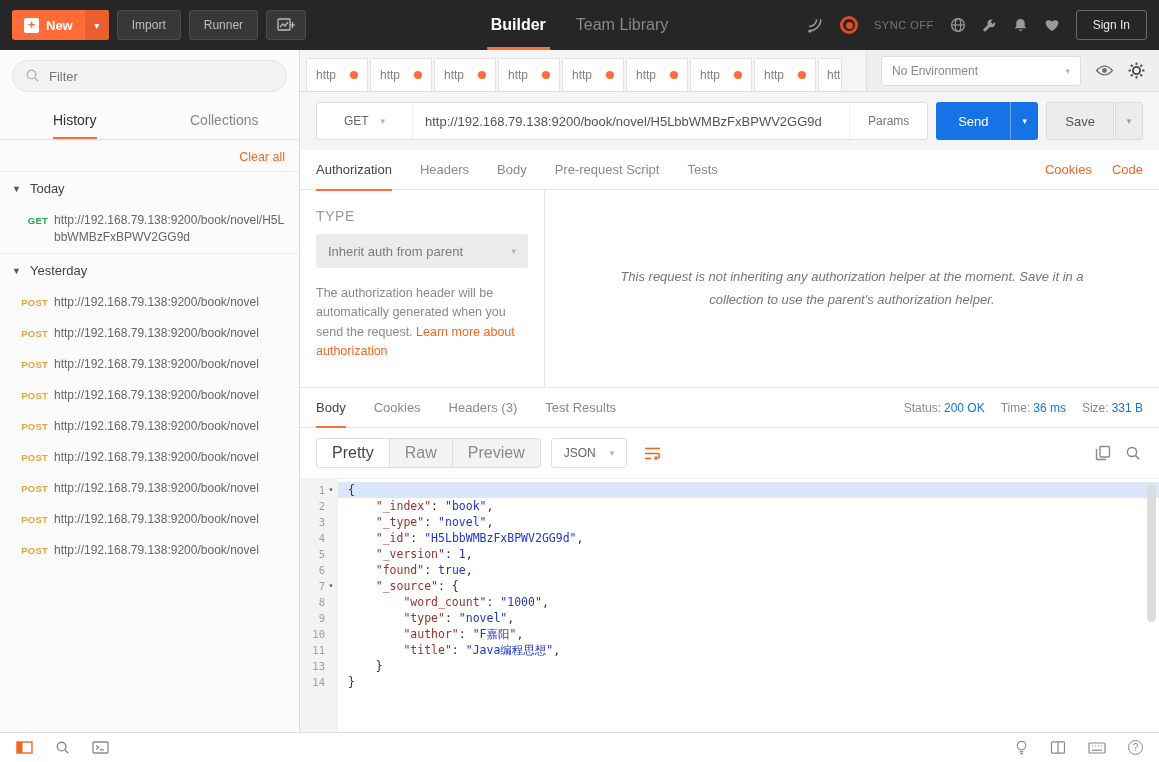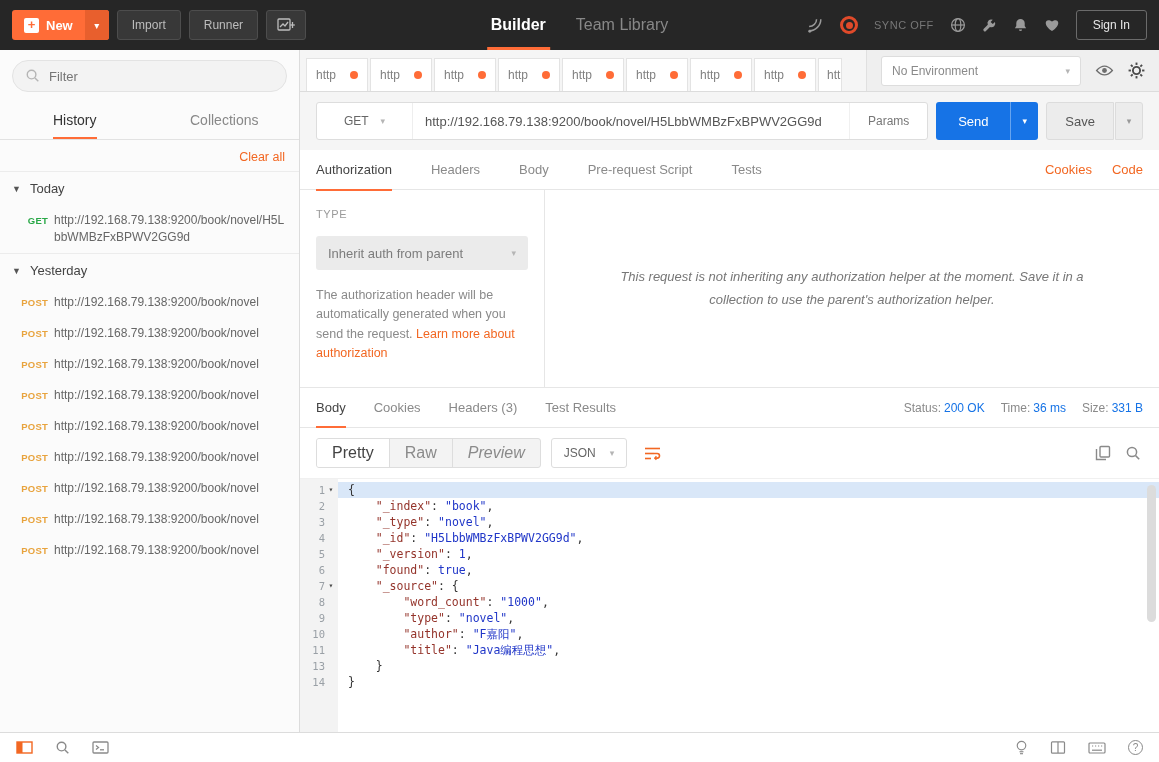--- a/index.html
+++ b/index.html
@@ -82,35 +82,35 @@
 
   .req-tabs { flex:none; height:40px; display:flex; align-items:center; gap:28px; padding:0 16px; border-bottom:1px solid #e6e6e6; background:#fff; }
   .qtab { height:100%; display:flex; align-items:center; font-size:13px; color:#8a8a8a; position:relative; cursor:pointer; white-space:nowrap; }
   .qtab.active { color:#444; }
   .qtab.active::after { content:""; position:absolute; left:0; right:0; bottom:-1px; height:2px; background:#ff6c37; }
   .right-links { margin-left:auto; display:flex; gap:20px; }
   .right-links a { color:#f26722; font-size:13px; text-decoration:none; cursor:pointer; }
 
   .auth-panel { flex:none; height:198px; display:flex; border-bottom:1px solid #e6e6e6; }
   .auth-left { width:245px; flex:none; padding:18px 16px; border-right:1px solid #e6e6e6; }
-  .type-label { font-size:11px; color:#9a9a9a; letter-spacing:.6px; margin-bottom:16px; }
+  .type-label { font-size:14px; color:#9a9a9a; letter-spacing:.6px; margin-bottom:10px; }
   .type-select { height:34px; background:#ebebeb; border-radius:3px; display:flex; align-items:center; justify-content:space-between; padding:0 12px; font-size:13px; color:#7c7c7c; cursor:pointer; }
   .auth-desc { margin-top:16px; font-size:12.5px; color:#8a8a8a; line-height:1.55; }
   .auth-desc a { color:#f26722; text-decoration:none; cursor:pointer; }
   .auth-right { flex:1; display:flex; align-items:center; justify-content:center; padding:0 70px;font-style:italic; }
   .auth-right p { font-size:13px; color:#777; text-align:center; line-height:1.7; max-width:580px; }
 
   .resp-header { flex:none; height:40px; display:flex; align-items:center; gap:28px; padding:0 16px; border-bottom:1px solid #e6e6e6; }
   .resp-status { margin-left:auto; display:flex; gap:16px; font-size:12px; color:#8a8a8a; white-space:nowrap; }
   .resp-status b { color:#1673e6; font-weight:normal; margin-left:3px; }
 
   .resp-toolbar { flex:none; display:flex; align-items:center; gap:10px; padding:10px 16px; }
   .seg { display:flex; height:30px; border:1px solid #ddd; border-radius:3px; overflow:hidden; background:#f3f3f3; }
   .seg-item { padding:0 15px; display:flex; align-items:center; font-size:16px; color:#8a8a8a; border-right:1px solid #ddd; cursor:pointer; }
-  .seg-item:last-child { border-right:none;font-style:italic; }
+  .seg-item:last-child { border-right:none; }
   .seg-item.active { background:#fff; color:#444; }
   .fmt-select { height:30px; display:flex; align-items:center; gap:14px; padding:4px 12px; border:1px solid #ddd; border-radius:3px; background:#fff; font-size:12px; color:#666; cursor:pointer; }
   .wrap-btn { width:30px; height:30px; display:flex; align-items:center; justify-content:center; background:transparent; border:none; cursor:pointer; color:#f26722; }
   .tool-spacer { flex:1; }
   .copy-btn, .find-btn { background:none; border:none; color:#8a8a8a; cursor:pointer; padding:2px; }
 
   .editor { flex:1; min-height:0; position:relative; overflow:hidden; border-top:1px solid #f0f0f0; }
   .code { height:100%; overflow:hidden; background:linear-gradient(to right, #f3f3f3 38px, #fff 38px); font-family:"DejaVu Sans Mono", monospace; font-size:11.5px; padding-top:3px; }
   .cline { display:flex; line-height:16px; }
   .gnum { width:38px; min-width:38px; display:flex; justify-content:flex-end; align-items:center; gap:1px; padding-right:2px; color:#9aa0a6; font-size:10.5px; }
@@ -377,21 +377,21 @@
         <button class="send">Send</button>
         <button class="send-caret">▾</button>
       </div>
       <div class="save-split">
         <button class="save">Save</button>
         <button class="save-caret">▾</button>
       </div>
     </div>
 
     <div class="req-tabs">
-      <div class="req-tabs" style="padding:0; border:none; gap:39px; background:transparent;">
+      <div class="req-tabs" style="padding:0; border:none; gap:28px; background:transparent;">
 
           <div class="qtab active">Authorization</div>
 
           <div class="qtab">Headers</div>
 
           <div class="qtab">Body</div>
 
           <div class="qtab">Pre-request Script</div>
 
           <div class="qtab">Tests</div>

